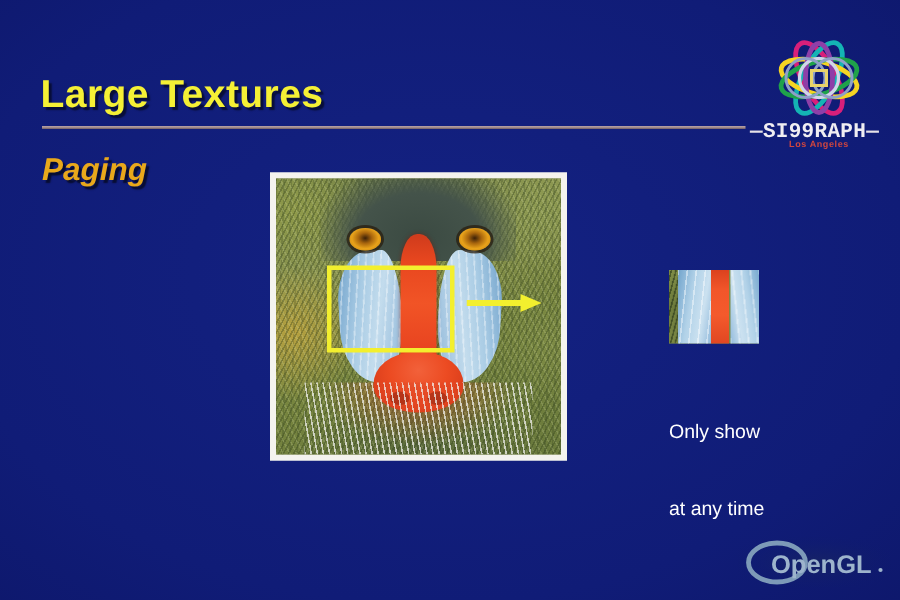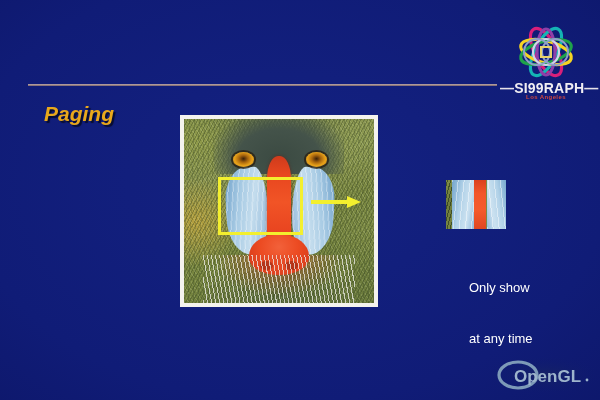--- a/index.html
+++ b/index.html
@@ -39,21 +39,21 @@
     position: absolute;
     left: 28px;
     top: 84px;
     width: 469px;
     height: 2px;
     background: linear-gradient(to bottom, #b9a5a8 0%, #9b8488 60%, #6d5c62 100%);
   }
 
   #subtitle {
     position: absolute;
-    left: 44px;
+    left: 28px;
     top: 102px;
     font-size: 21px;
     font-weight: bold;
     font-style: italic;
     color: #e9a81b;
     text-shadow: 2px 2px 1px rgba(0,0,0,0.6);
     white-space: nowrap;
   }
 
   
@@ -239,37 +239,37 @@
   
   #caption {
     position: absolute;
     left: 446px;
     top: 245px;
     font-size: 13px;
     line-height: 17px;
     color: #ffffff;
     white-space: pre;
   }
-  #caption div { white-space: nowrap; margin-left: 23px; }
+  #caption div { white-space: nowrap; }
 
   
   #siggraph-logo {
     position: absolute;
     left: 500px;
     top: 12px;
     width: 92px;
     height: 88px;
   }
   #siggraph-wordmark {
     position: absolute;
     left: 500px;
     top: 80px;
     width: 92px;
     text-align: left;
-    font-family: Liberation Sans, sans-serif;
+    font-family: Liberation Mono, monospace;
     font-size: 14px;
     font-weight: bold;
     color: #f0eef2;
     letter-spacing: 0.2px;
     white-space: nowrap;
   }
   #siggraph-city {
     position: absolute;
     left: 500px;
     top: 94px;
@@ -294,20 +294,21 @@
     top: 358px;
     width: 102px;
     height: 34px;
   }
 </style>
 </head>
 <body>
 
 <div id="slide">
 
+  <div id="title">Large Textures</div>
   <div id="title-rule"></div>
   <div id="subtitle">Paging</div>
 
   <div id="main-image-frame">
     <div class="mandrill">
       <div class="fur"></div>
       <div class="speckle"></div>
       <div class="crown"></div>
       <div class="ridge-l"></div>
       <div class="ridge-r"></div>

